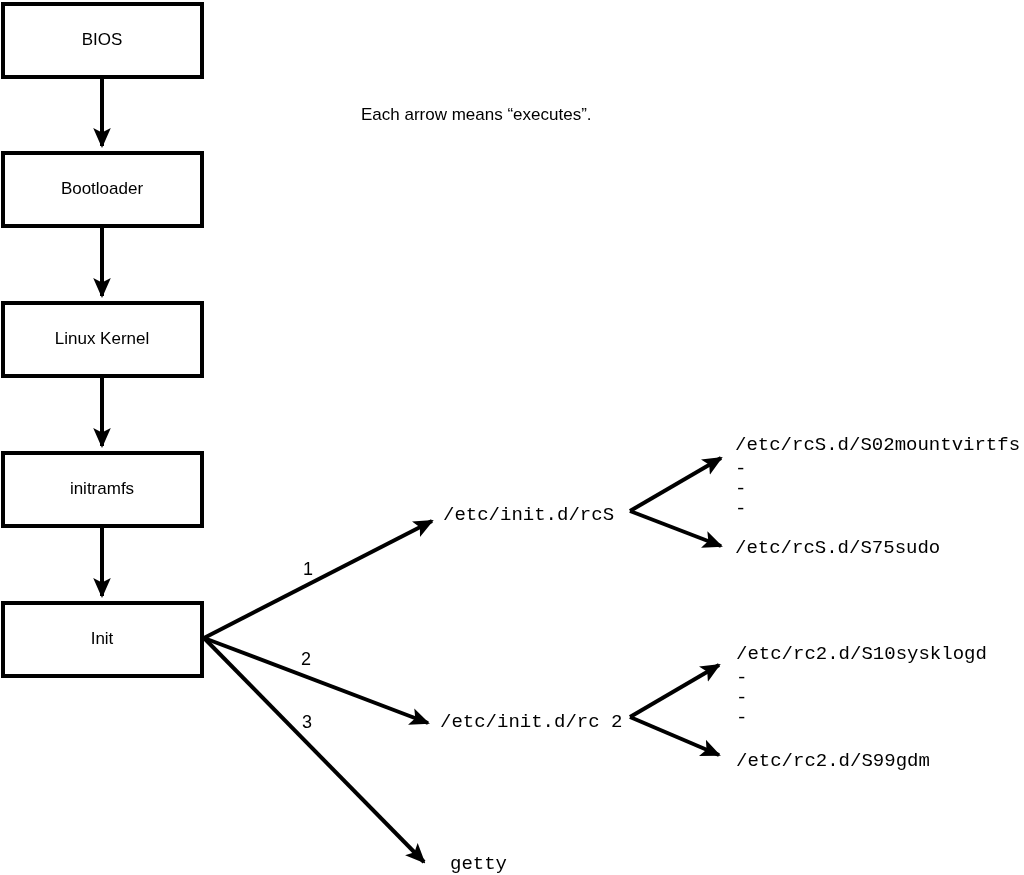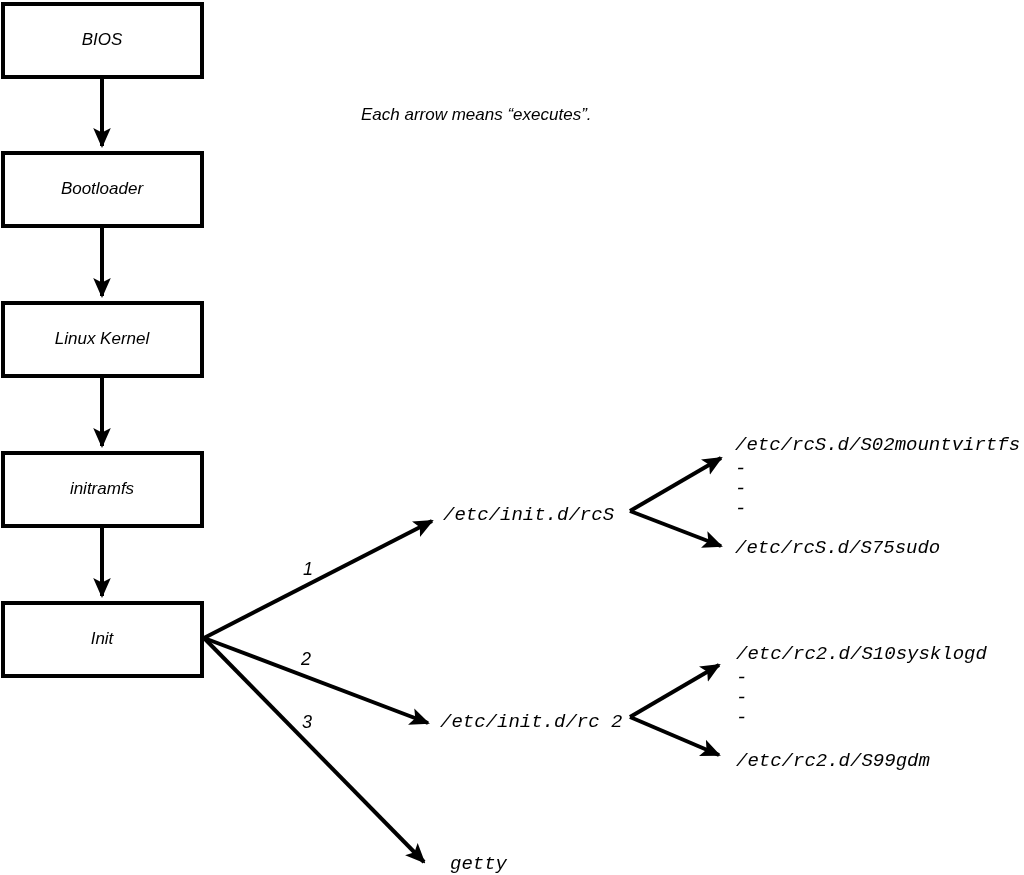--- a/index.html
+++ b/index.html
@@ -11,21 +11,20 @@
     width: 1024px;
     height: 875px;
     overflow: hidden;
     font-family: "Liberation Sans", sans-serif;
   }
   #diagram-root {
     position: relative;
     width: 1024px;
     height: 875px;
     background: #ffffff;
-    font-style: italic;
   }
   svg#boot-diagram {
     display: block;
     width: 1024px;
     height: 875px;
   }
   .node-box {
     fill: #ffffff;
     stroke: #000000;
     stroke-width: 4;

